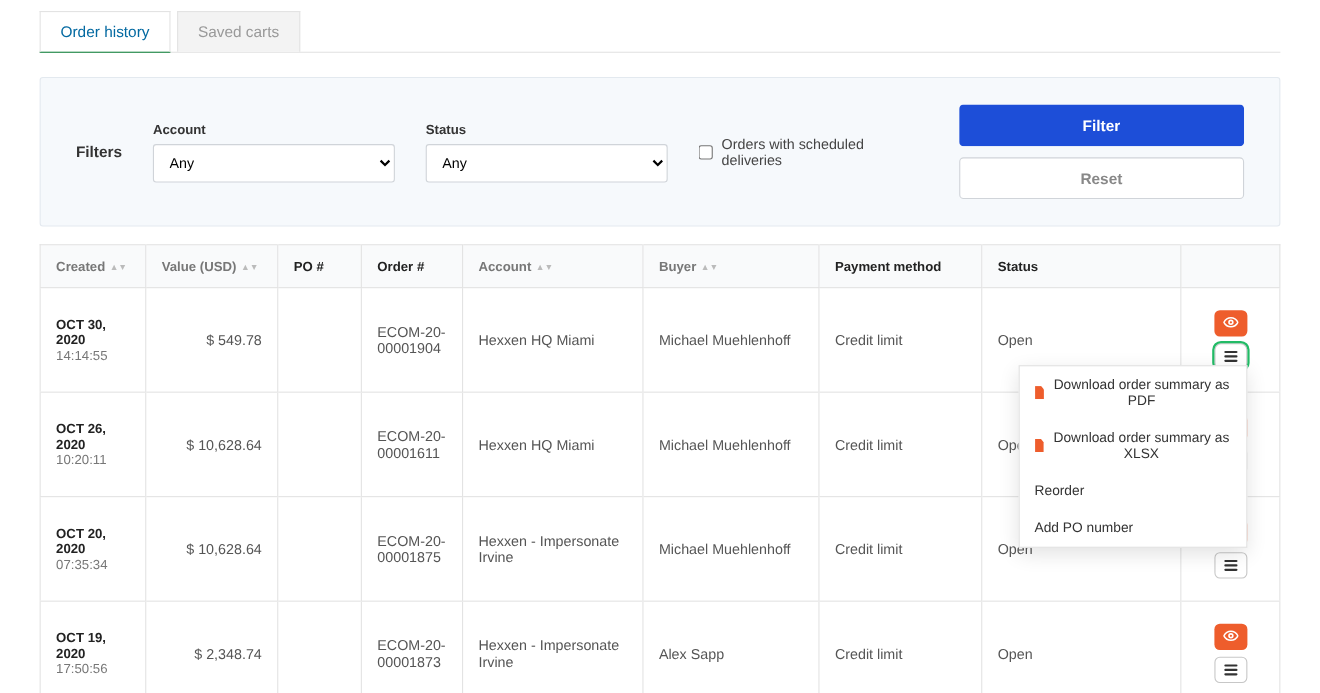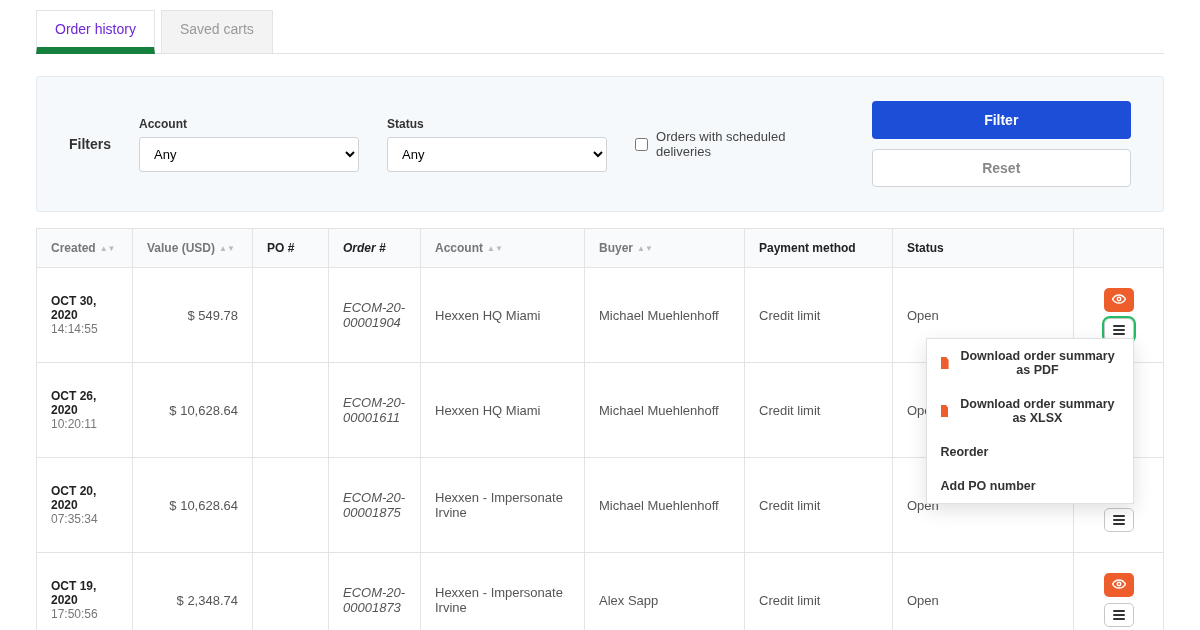--- a/index.html
+++ b/index.html
@@ -1,20 +1,20 @@
 <!DOCTYPE html>
 <html><head>
 <meta charset="utf-8">
 <style>
   * { box-sizing: border-box; margin: 0; padding: 0; }
   body { font-family: -apple-system, BlinkMacSystemFont, "Segoe UI", Arial, sans-serif; background: #fff; color: #333; font-size: 13px; padding: 10px 36px; }
 
   .tabs { display: flex; border-bottom: 1px solid #e3e3e3; }
   .tab { padding: 10px 18px; background: #f3f3f3; border: 1px solid #e3e3e3; border-bottom: none; color: #999; cursor: pointer; font-size: 14px; }
-  .tab.active { background: #fff; color: #6d28d9; font-weight: 500; border-bottom: 7px solid #15803d; margin-bottom: -1px; }
+  .tab.active { background: #fff; color: #0369a1; font-weight: 500; border-bottom: 1px solid #15803d; margin-bottom: -1px; }
   .tab + .tab { margin-left: 6px; }
 
   .filters-panel { background: #f6f9fc; border: 1px solid #e3e9ef; border-radius: 3px; padding: 24px 32px; margin-top: 22px; display: flex; align-items: center; gap: 28px; }
   .filters-title { font-weight: 700; font-size: 14px; }
   .filter-field { display: flex; flex-direction: column; gap: 6px; }
   .filter-field label { font-size: 12px; font-weight: 700; }
   .filter-field select { width: 220px; padding: 8px 10px; border: 1px solid #d0d4d9; border-radius: 3px; background: #fff; font-size: 13px; }
   .checkbox-field { display: flex; align-items: center; gap: 8px; font-size: 13px; color: #444; }
   .filters-actions { margin-left: auto; display: flex; flex-direction: column; gap: 10px; width: 260px; }
   .btn { padding: 10px 0; border-radius: 4px; border: 1px solid transparent; font-size: 14px; font-weight: 600; cursor: pointer; text-align: center; }
@@ -23,33 +23,33 @@
 
   .orders-table { width: 100%; border-collapse: collapse; margin-top: 16px; border: 1px solid #e3e3e3; table-layout: fixed; }
   .orders-table thead th { background: #f9fafb; padding: 12px 14px; text-align: left; font-size: 12px; color: #777; font-weight: 600; border-right: 1px solid #e3e3e3; border-bottom: 1px solid #e3e3e3; }
   .orders-table thead th.dark { color: #222; }
   .orders-table tbody td { padding: 20px 14px; border-top: 1px solid #e3e3e3; border-right: 1px solid #e3e3e3; vertical-align: middle; font-size: 13px; color: #555; }
   .orders-table tbody tr:first-child td { border-top: none; }
   .orders-table td:last-child, .orders-table th:last-child { border-right: none; }
   .col-created { width: 96px; }
   .col-value { width: 120px; text-align: right; }
   .col-po { width: 76px; }
-  .col-order { width: 92px; font-style: italic; }
+  .col-order { width: 92px; }
   .col-account { width: 164px; }
   .col-buyer { width: 160px; }
   .col-payment { width: 148px; }
   .col-status { width: auto; }
   .col-actions { width: 90px; text-align: center; }
   .date-strong { font-weight: 700; color: #222; font-size: 12px; }
   .date-time { color: #777; font-size: 12px; }
   .value-cell { text-align: right; margin-left: 16px; }
 
   .sort-icons { display: inline-flex; flex-direction: column; margin-left: 4px; line-height: 5px; font-size: 8px; color: #bbb; vertical-align: middle; }
 
-  .row-actions { display: inline-flex; flex-direction: column; gap: 6px; align-items: center; position: relative; font-weight: bold; }
+  .row-actions { display: inline-flex; flex-direction: column; gap: 6px; align-items: center; position: relative; }
   .action-btn { width: 30px; height: 24px; border-radius: 5px; display: flex; align-items: center; justify-content: center; cursor: pointer; }
   .action-view { background: #ee5d2c; color: #fff; }
   .action-menu { background: #fff; border: 1px solid #c7c7c7; color: #333; }
   .action-menu.focused { outline: 2px solid #2b6; border-radius: 6px; }
   .eye-svg { width: 14px; height: 14px; }
   .burger { display: flex; flex-direction: column; gap: 2px; }
   .burger span { width: 12px; height: 2px; background: #333; border-radius: 1px; }
 
   .dropdown { position: absolute; top: 50px; right: 0; width: 208px; background: #fff; border: 1px solid #e0e0e0; box-shadow: 0 6px 18px rgba(0,0,0,0.12); z-index: 20; }
   .dropdown-item { padding: 10px 14px; font-size: 12.5px; color: #333; display: flex; align-items: center; gap: 8px; cursor: pointer; }

